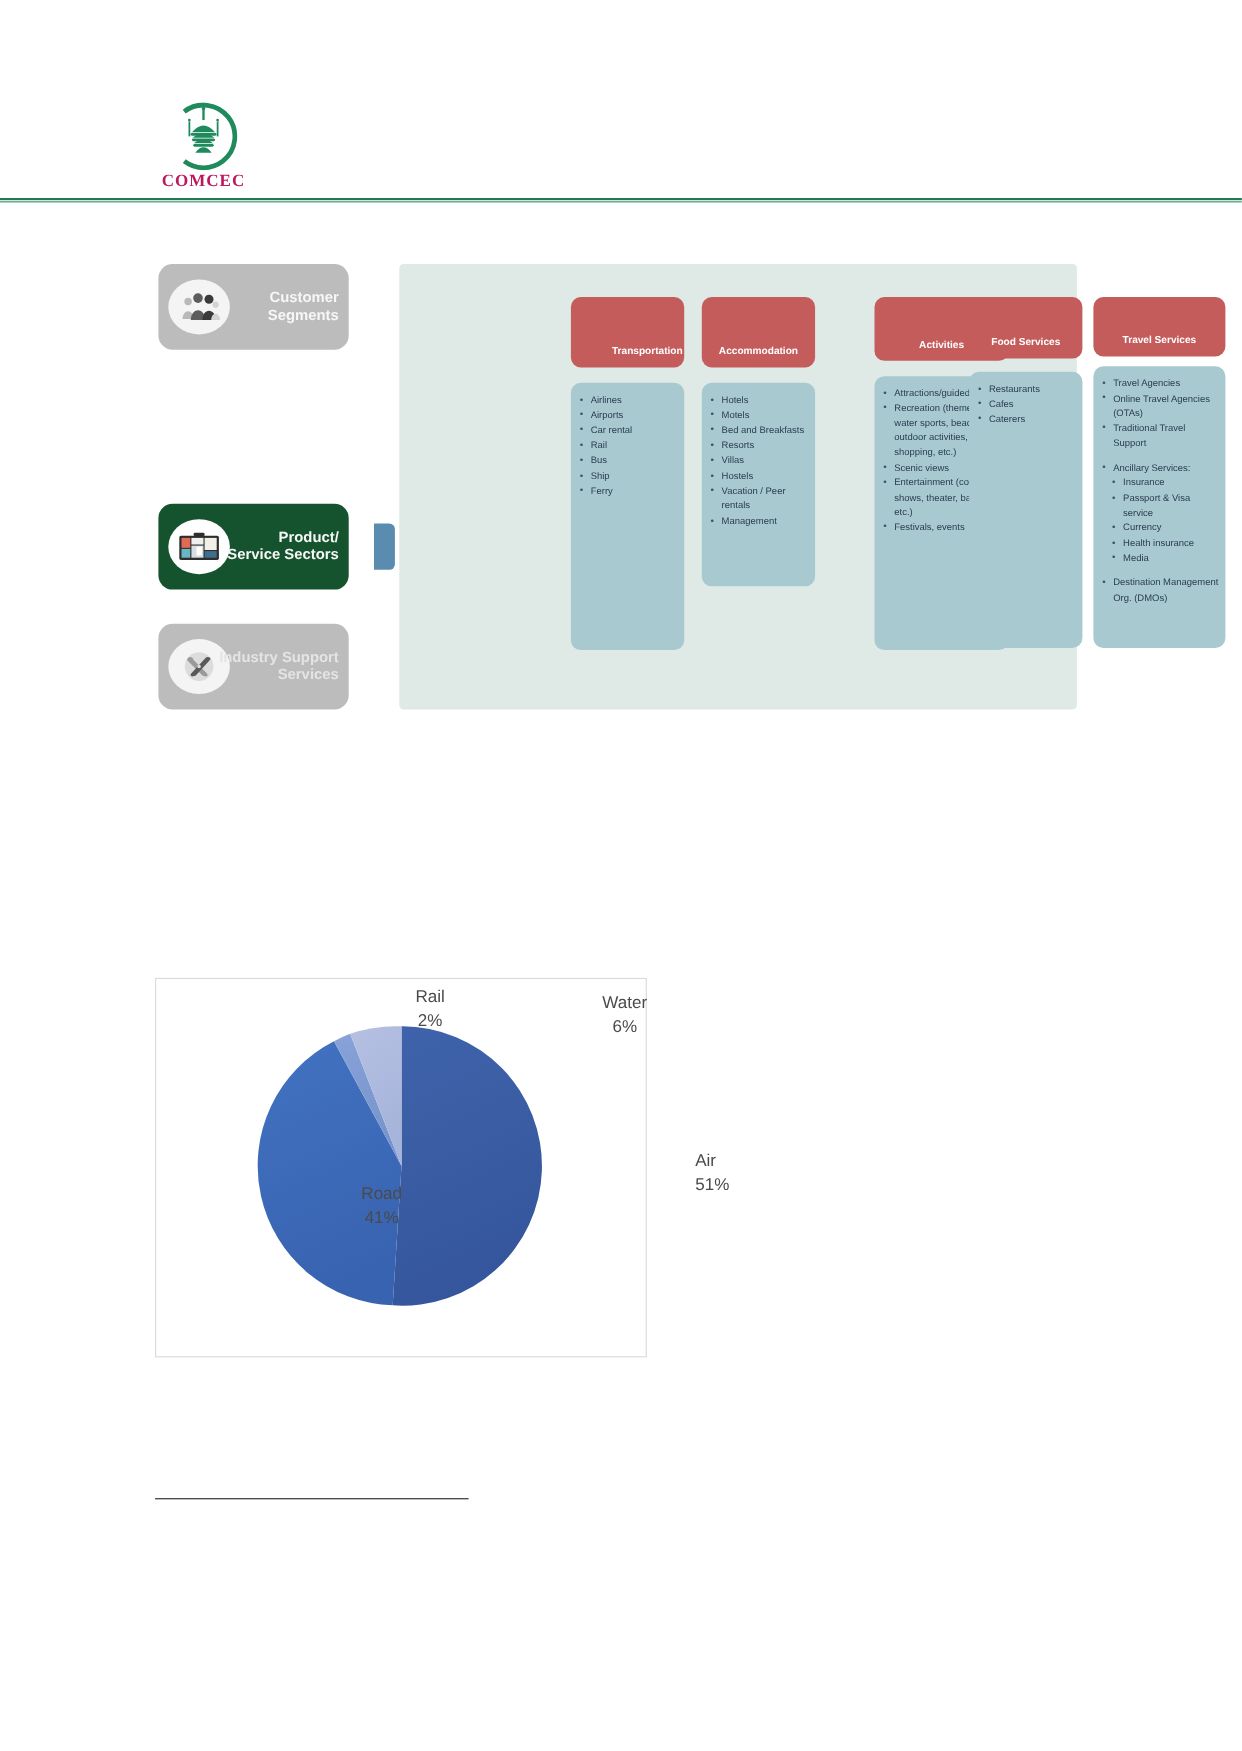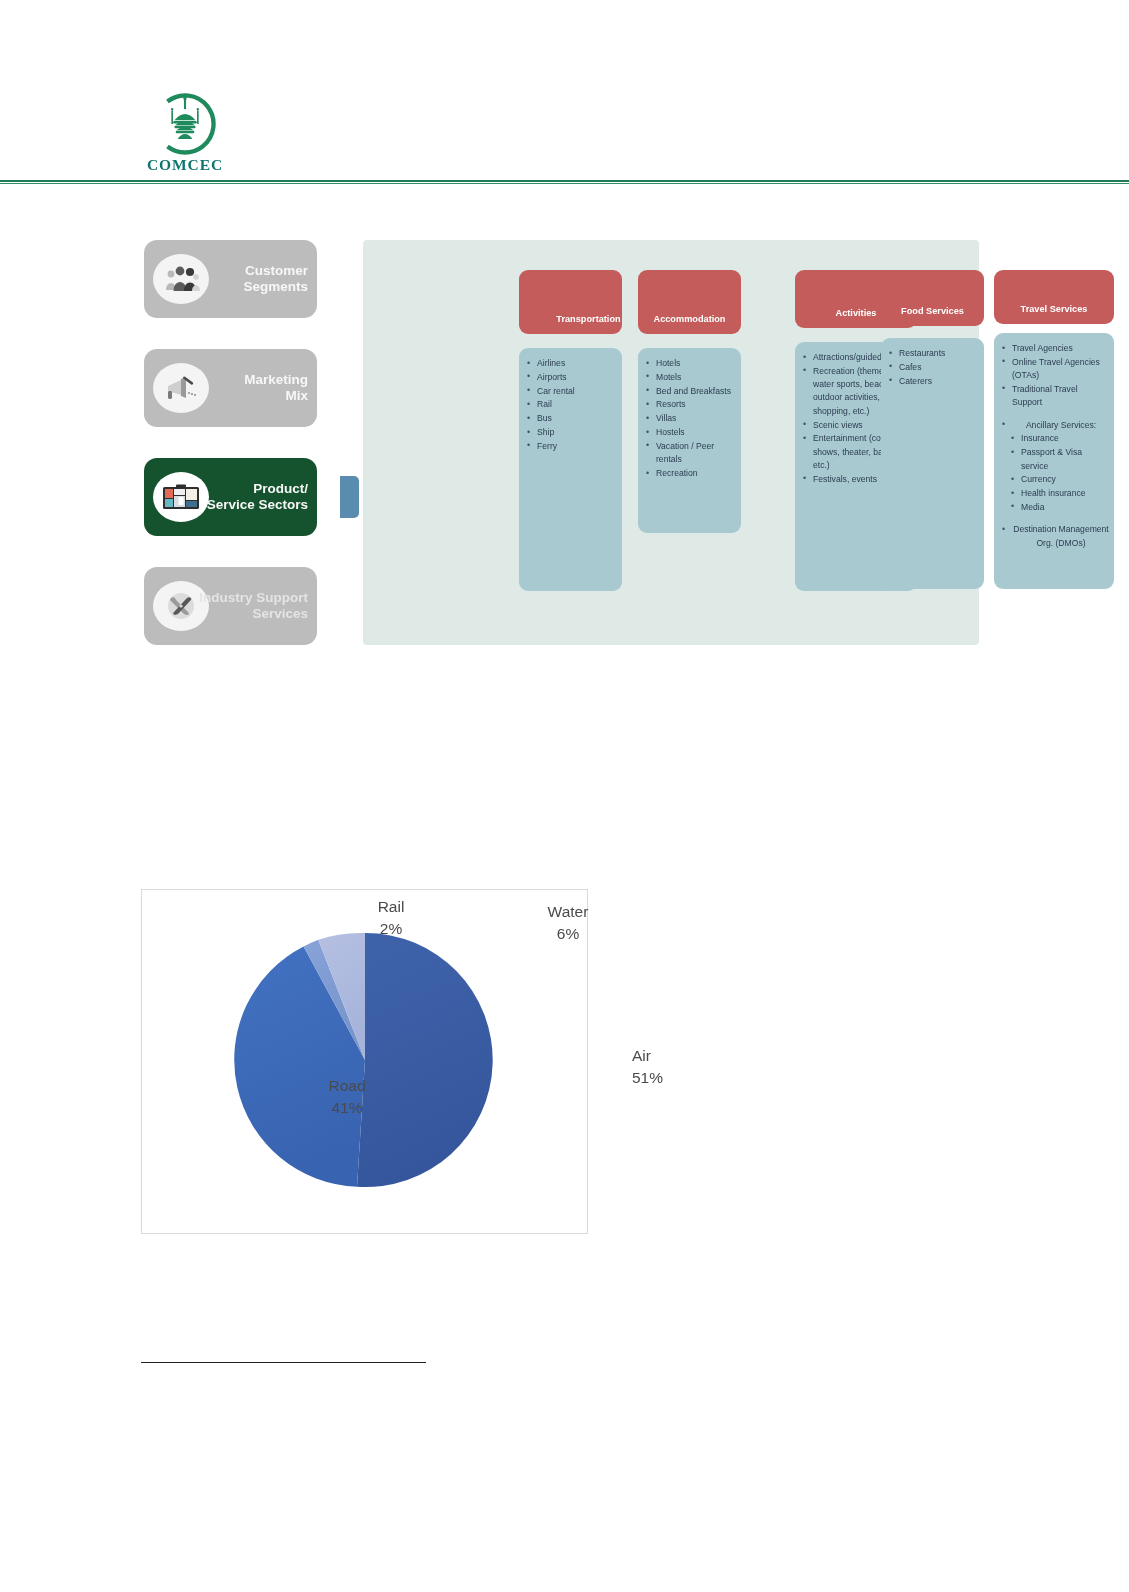--- a/index.html
+++ b/index.html
@@ -34,21 +34,21 @@
   #logo-emblem {
     width: 62px;
     height: 62px;
     margin: 0 auto;
     display: block;
   }
   #logo-wordmark {
     font-family: "Liberation Serif", serif;
     font-size: 15.5px;
     font-weight: bold;
-    color: #0f766e;
+    color: #be185d;
     letter-spacing: 0.9px;
     margin-top: 1px;
   }
   #header-rule {
     position: absolute;
     left: 0;
     top: 180px;
     width: 1129px;
     height: 2px;
     background: #1f7a55;
@@ -193,21 +193,21 @@
     left: 3px;
     top: -0.5px;
     font-size: 9px;
     color: #3d536e;
   }
   .sector-body li.sub {
     padding-left: 22px;
     margin-left: 0;
   }
   .sector-body li.sub::before { left: 12px; }
-  .sector-body li.gap { margin-top: 9px; text-align: center; }
+  .sector-body li.gap { margin-top: 9px; }
 
   
   #col-transportation { left: 156px; }
   #col-transportation .sector-head { height: 64px; padding-left: 36px; }
   #col-transportation .sector-body { height: 243px; }
 
   #col-accommodation { left: 275px; }
   #col-accommodation .sector-head { height: 64px; }
   #col-accommodation .sector-body { height: 185px; }
 
@@ -303,35 +303,20 @@
           <circle cx="28" cy="8" r="4.1" fill="#3a3a3a"></circle>
           <path d="M22 27c0-5 2.7-8.4 6-8.4s6 3.4 6 8.4z" fill="#3a3a3a"></path>
           <circle cx="34" cy="13" r="2.8" fill="#d3d3d3"></circle>
           <path d="M30 27c0-3.4 1.8-5.8 4-5.8s4 2.4 4 5.8z" fill="#d3d3d3"></path>
         </svg>
       </span>
       <span class="pillar-label">Customer
 Segments</span>
     </div>
 
-    <div class="pillar" style="top:109px">
-      <span class="pillar-icon-wrap">
-        <svg width="38" height="30" viewBox="0 0 38 30">
-          <path d="M6 13 L19 7 L19 22 L6 18 Z" fill="#cfcfcf"></path>
-          <path d="M19 6 L24 4 L24 25 L19 23 Z" fill="#9a9a9a"></path>
-          <rect x="22" y="3" width="12" height="2.6" rx="1.3" fill="#4c4c4c" transform="rotate(36 22 3)"></rect>
-          <rect x="6" y="18" width="4" height="8" rx="1.4" fill="#7a7a7a"></rect>
-          <circle cx="27" cy="20" r="1" fill="#8a8a8a"></circle>
-          <circle cx="30" cy="21" r="1" fill="#8a8a8a"></circle>
-          <circle cx="33" cy="22" r="1" fill="#8a8a8a"></circle>
-        </svg>
-      </span>
-      <span class="pillar-label">Marketing
-Mix</span>
-    </div>
 
     <div class="pillar active" style="top:218px">
       <span class="pillar-icon-wrap">
         <svg width="38" height="30" viewBox="0 0 38 30">
           <rect x="1" y="5" width="36" height="22" rx="1.6" fill="#2e2e2e"></rect>
           <rect x="3" y="7" width="8" height="9" fill="#e06a52"></rect>
           <rect x="3" y="17" width="8" height="8" fill="#67b8c4"></rect>
           <rect x="12" y="7" width="11" height="6" fill="#efefef"></rect>
           <rect x="12" y="14" width="11" height="11" fill="#d7dde2"></rect>
           <rect x="24" y="7" width="11" height="11" fill="#f2efe6"></rect>
@@ -384,21 +369,21 @@
       </div>
       <div class="sector-body">
         <ul>
           <li>Hotels</li>
           <li>Motels</li>
           <li>Bed and Breakfasts</li>
           <li>Resorts</li>
           <li>Villas</li>
           <li>Hostels</li>
           <li>Vacation / Peer rentals</li>
-          <li>Recreation</li>
+          <li>Management</li>
         </ul>
       </div>
     </div>
 
     <div class="sector-col" id="col-activities">
       <div class="sector-head">
         <span class="sector-head-label">Activities</span>
       </div>
       <div class="sector-body">
         <ul>

